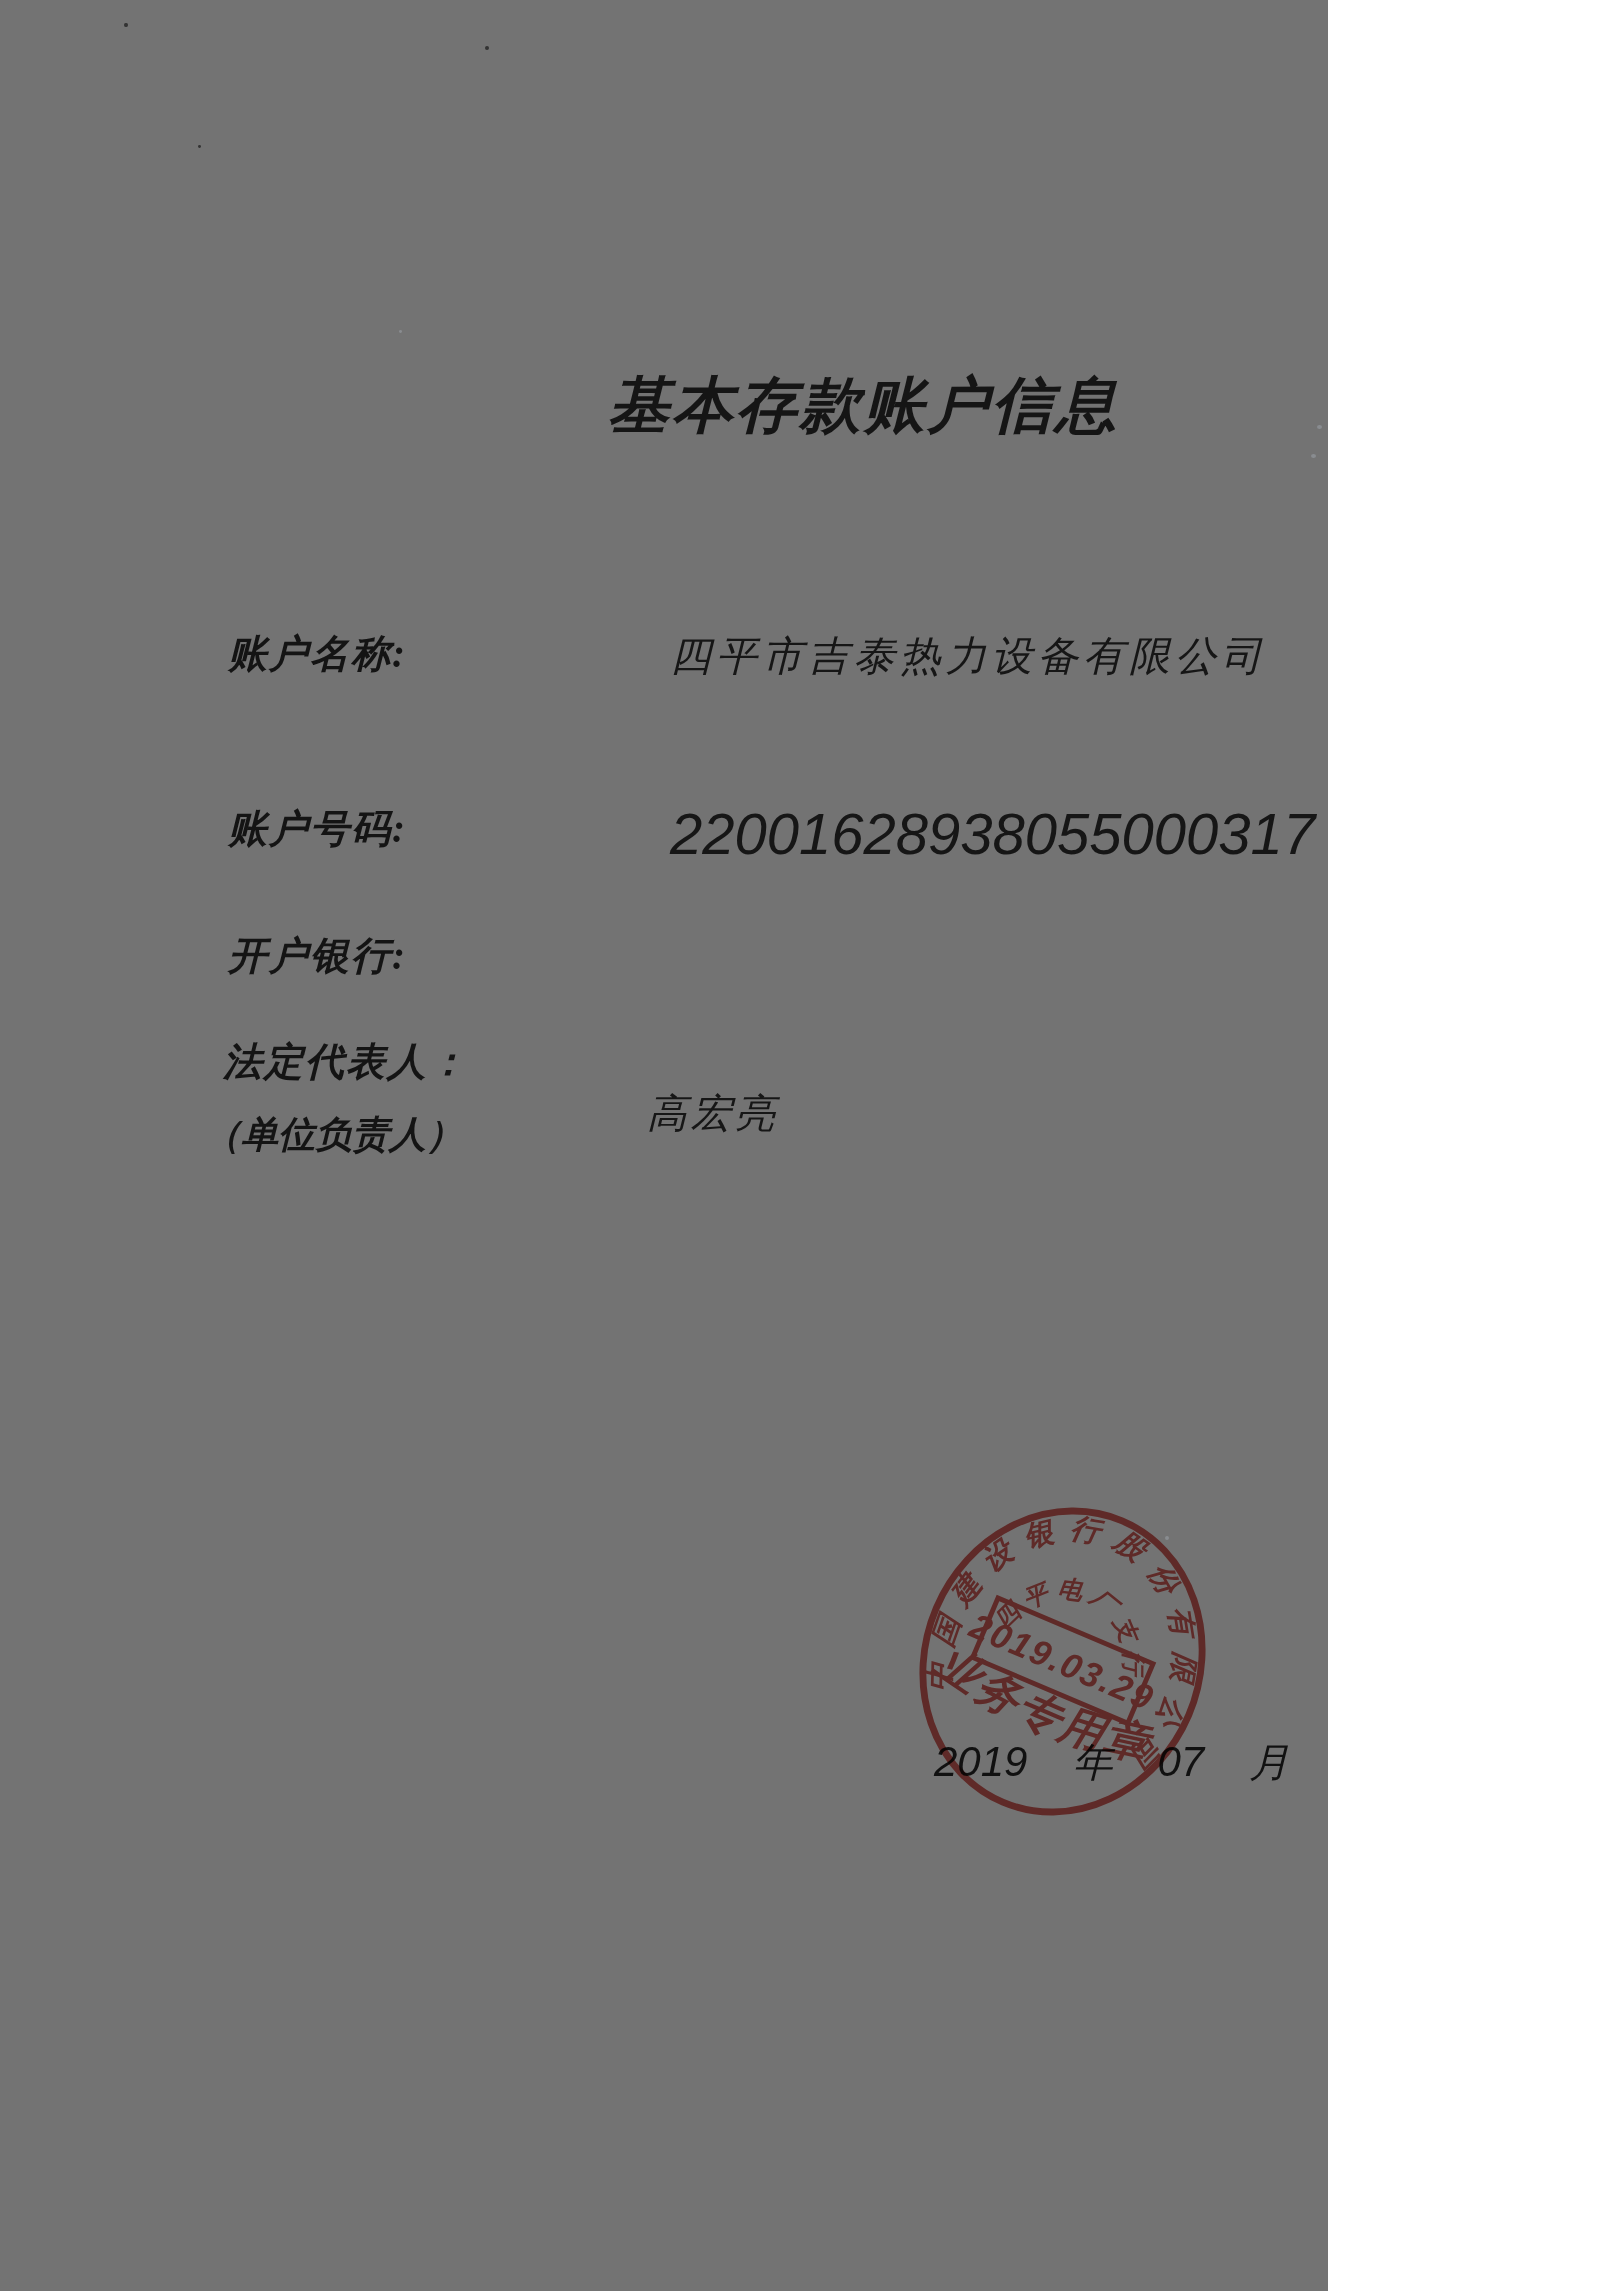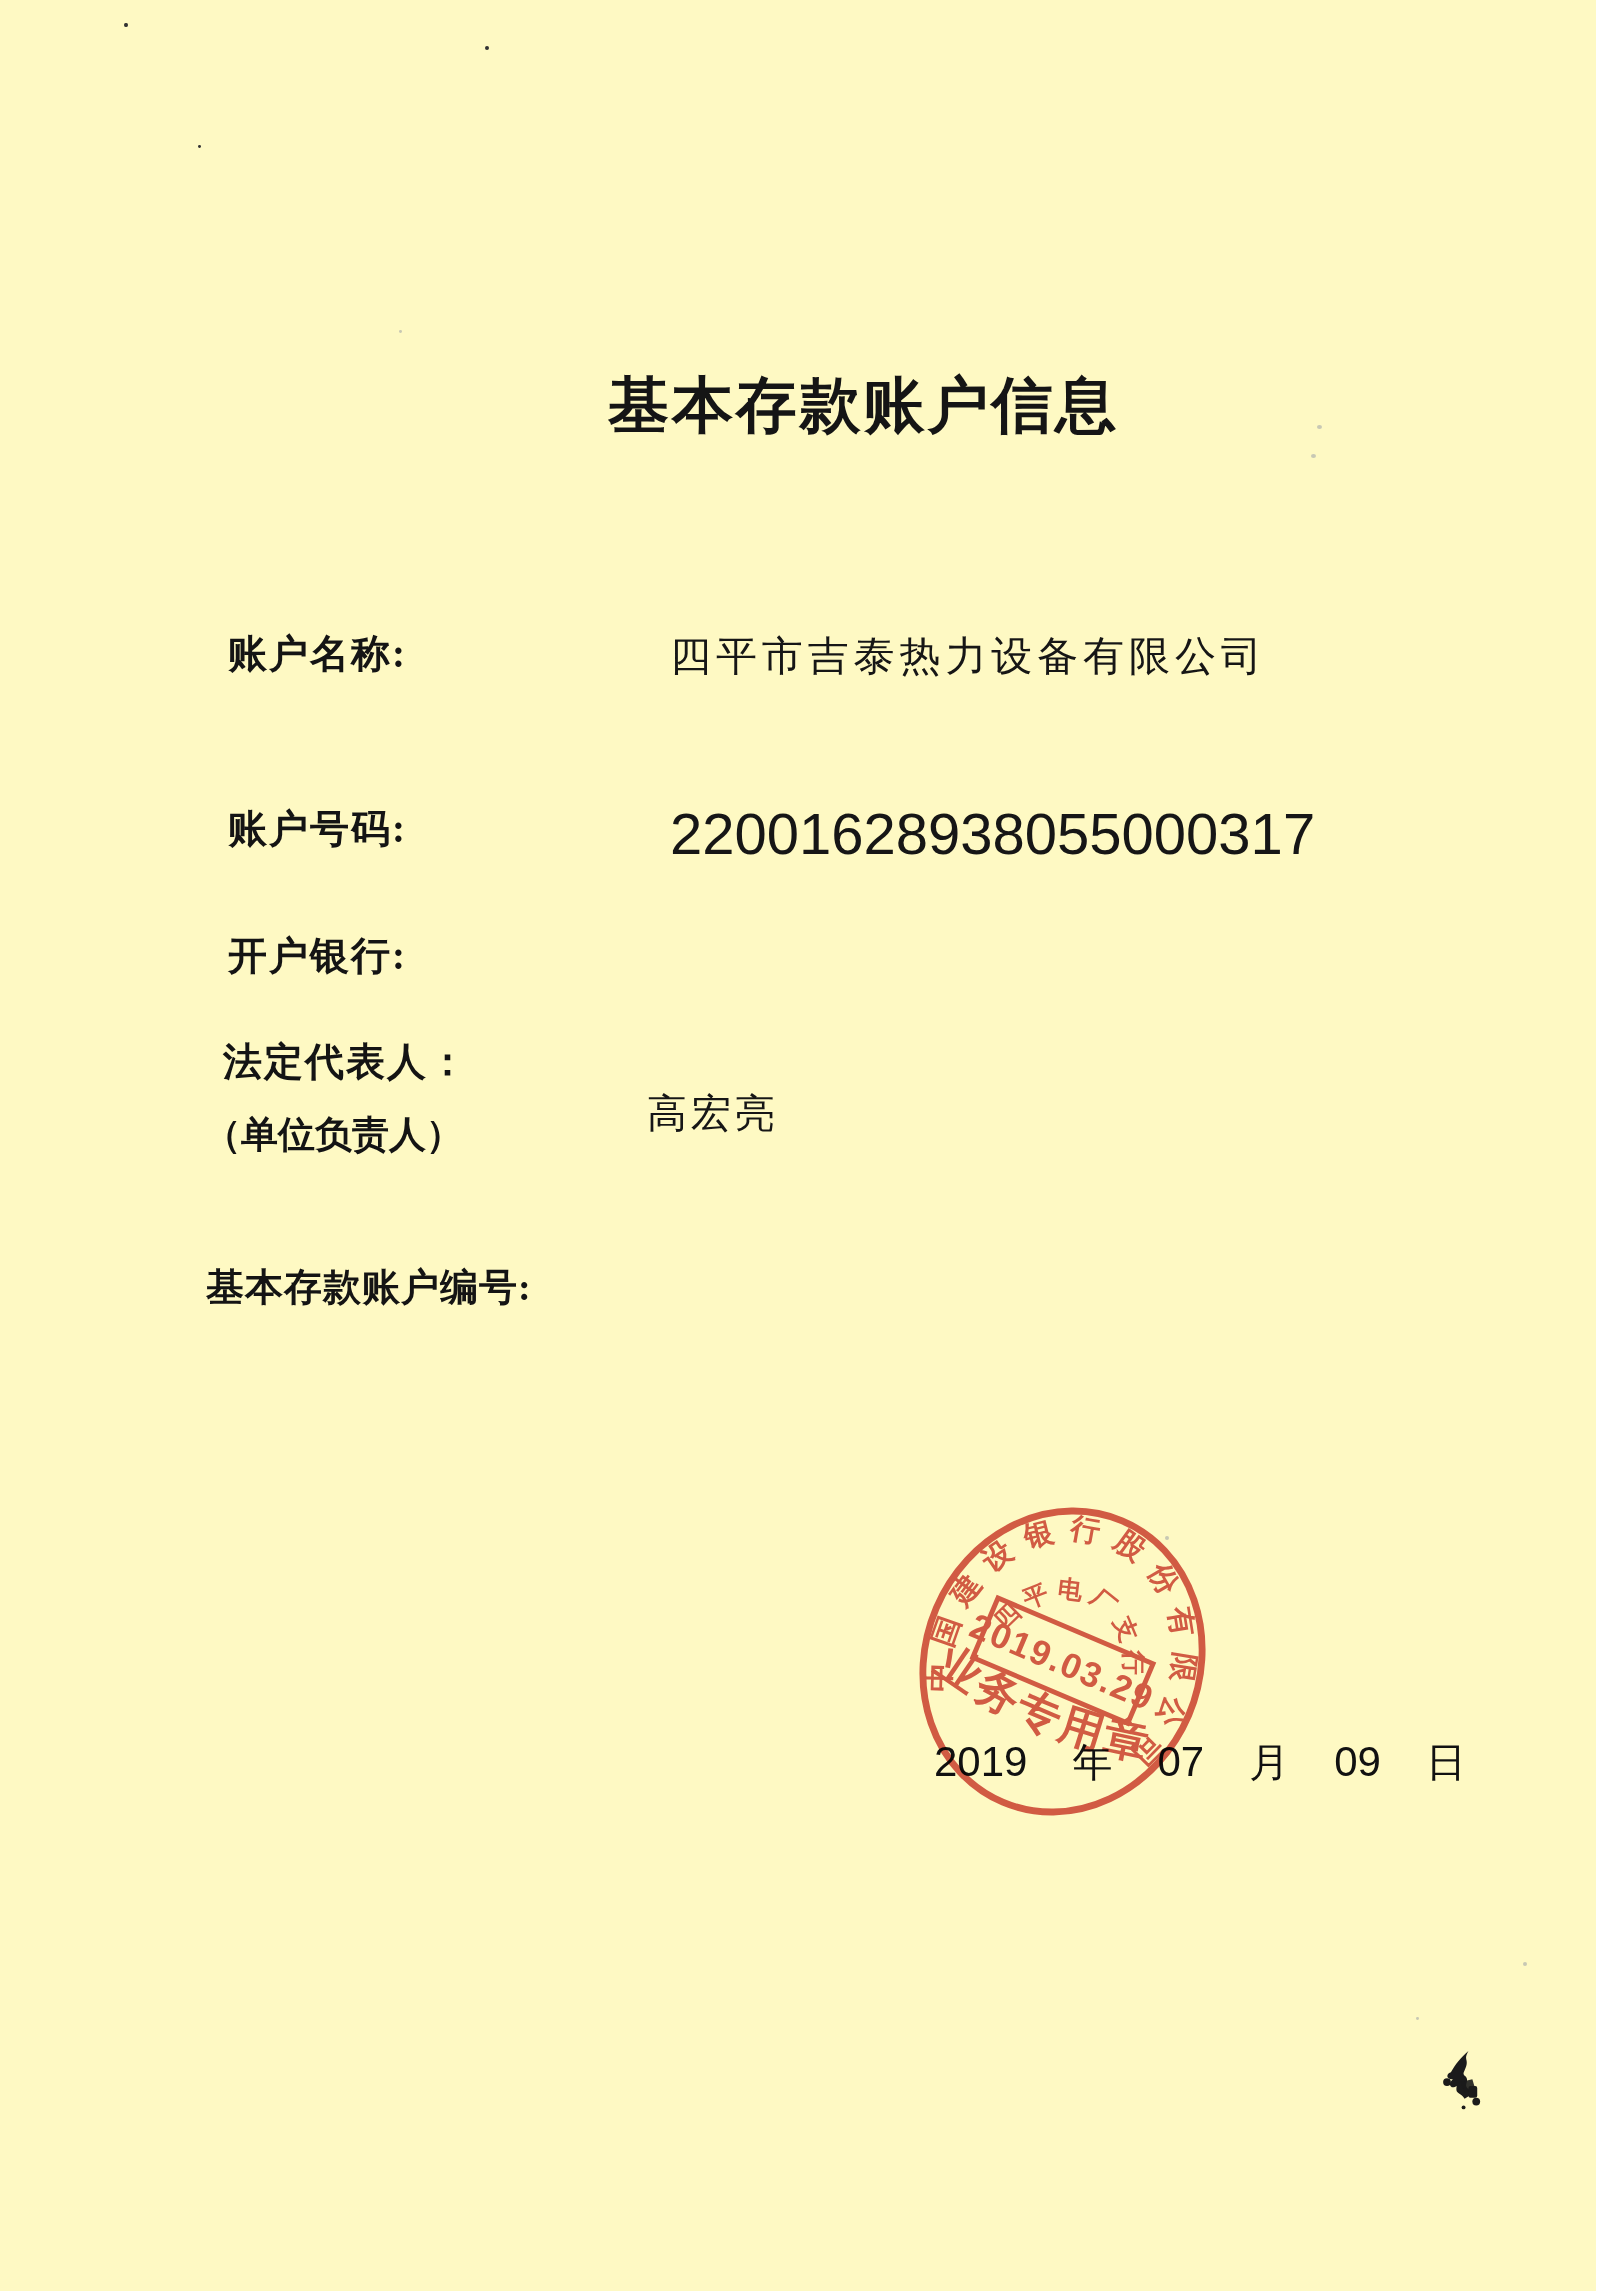--- a/index.html
+++ b/index.html
@@ -1,22 +1,23 @@
 <!DOCTYPE html>
 <html><head>
 <meta charset="utf-8">
 <style>
   html,body{margin:0;padding:0;background:#ffffff;}
   .page{
     position:relative;
-    width:1596px;height:2292px;
-    background:#fef9c3;
+    width:1328px;height:2292px;
+    background:#737373;
     overflow:hidden;
     font-family:"Liberation Serif", serif;
     color:#1c1c1c;
+    font-style:italic;
   }
   .doc-title{
     position:absolute;left:608px;top:365px;
     font-size:61px;font-weight:bold;letter-spacing:2.9px;
     color:#151515;
     white-space:nowrap;
   }
   .field-label{
     position:absolute;
     font-size:39px;letter-spacing:2px;font-weight:600;
@@ -76,21 +77,20 @@
 
   <div class="field-label lbl-r2">账户号码:</div>
   <div class="field-value val-r2 num">22001628938055000317</div>
 
   <div class="field-label lbl-r3">开户银行:</div>
 
   <div class="field-label lbl-r4a">法定代表人：</div>
   <div class="field-label lbl-r4b">（单位负责人）</div>
   <div class="field-value val-r4">高宏亮</div>
 
-  <div class="field-label lbl-r5">基本存款账户编号:</div>
 
   <div class="date-line">
     <span class="num">2019</span>
     <span class="cjk">年</span>
     <span class="num">07</span>
     <span class="cjk">月</span>
     <span class="num">09</span>
     <span class="cjk">日</span>
   </div>
 

